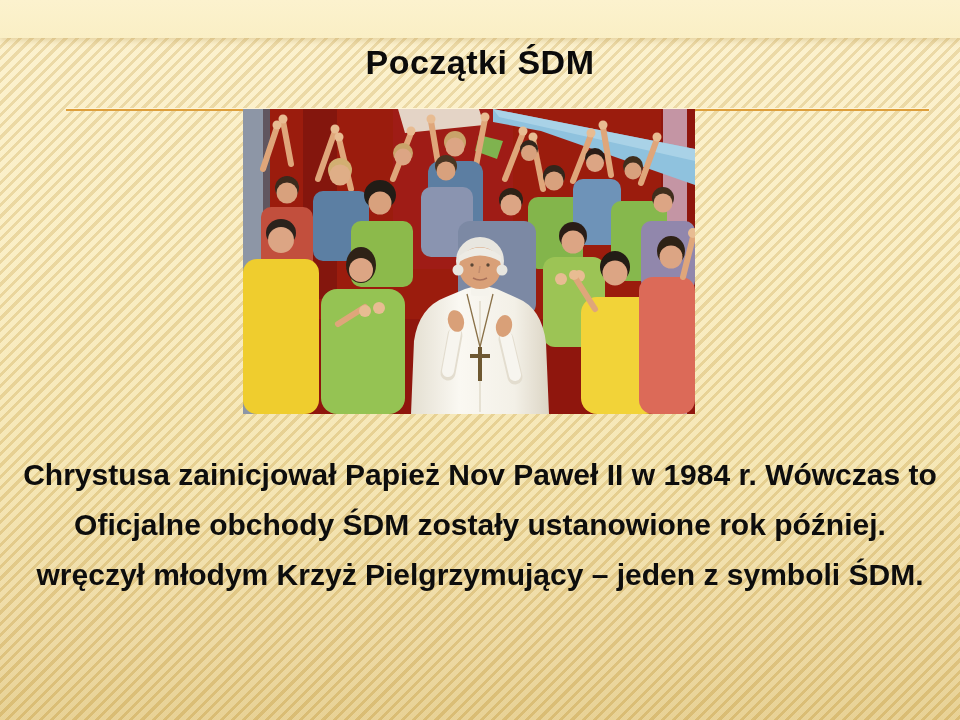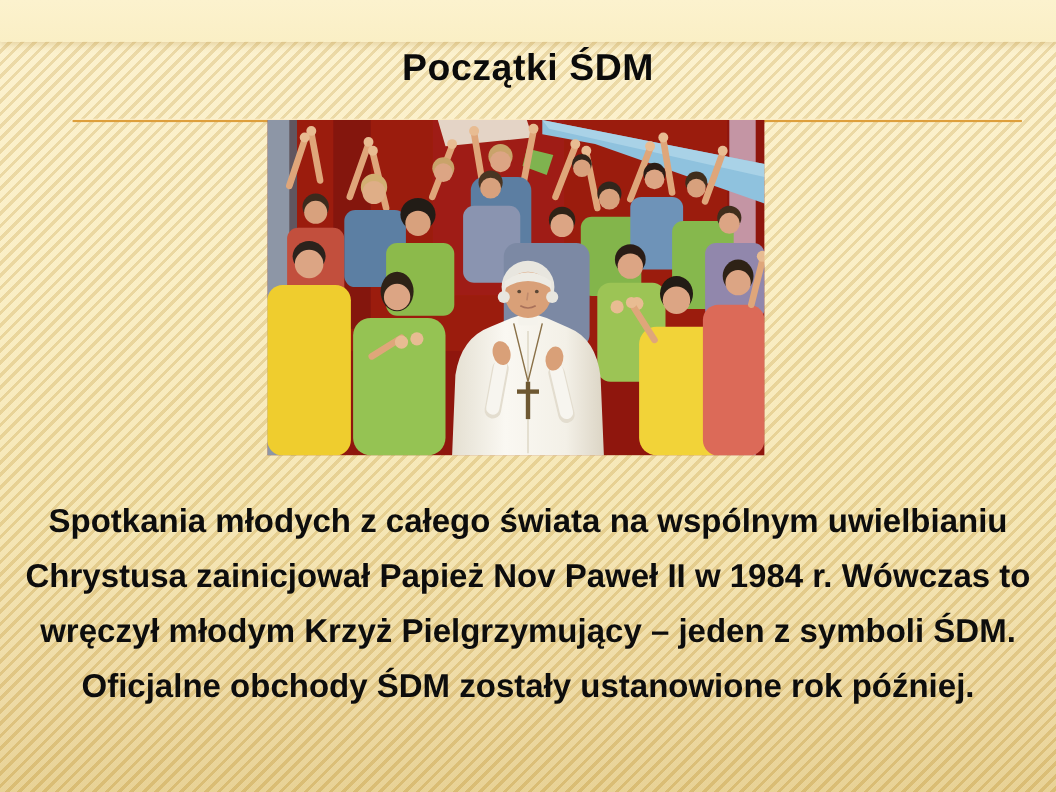--- a/index.html
+++ b/index.html
@@ -195,19 +195,18 @@
           <circle cx="229" cy="156" r="1.7" fill="#5A4636"></circle>
             <circle cx="245" cy="156" r="1.7" fill="#5A4636"></circle>
           <line x1="237" y1="157" x2="236" y2="164" stroke="#C08A6C" stroke-width="1.5"></line>
           <path d="M230,169 Q237,173 244,169" fill="none" stroke="#A9715A" stroke-width="1.5"></path>
         </g>
       </g>
     </svg>
   </figure>
 
   <div class="body-text">
-    <div class="body-line">Spotkania młodych z całego świata na wspólnym uwielbianiu</div>
     <div class="body-line">Chrystusa zainicjował Papież Nov Paweł II w 1984 r. Wówczas to</div>
+    <div class="body-line">Oficjalne obchody ŚDM zostały ustanowione rok później.</div>
     <div class="body-line">wręczył młodym Krzyż Pielgrzymujący – jeden z symboli ŚDM.</div>
-    <div class="body-line">Oficjalne obchody ŚDM zostały ustanowione rok później.</div>
   </div>
 
 </div>
 
 </body></html>

